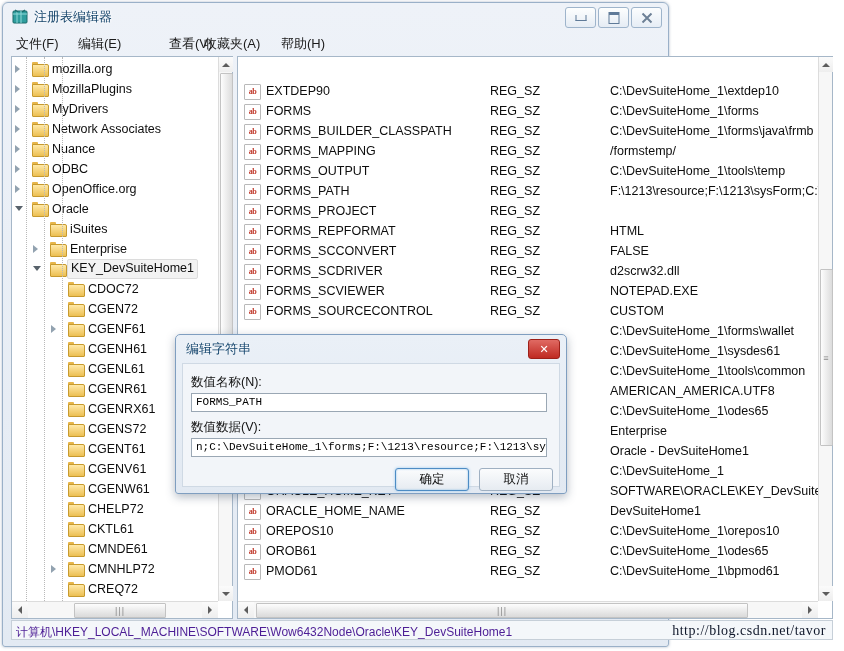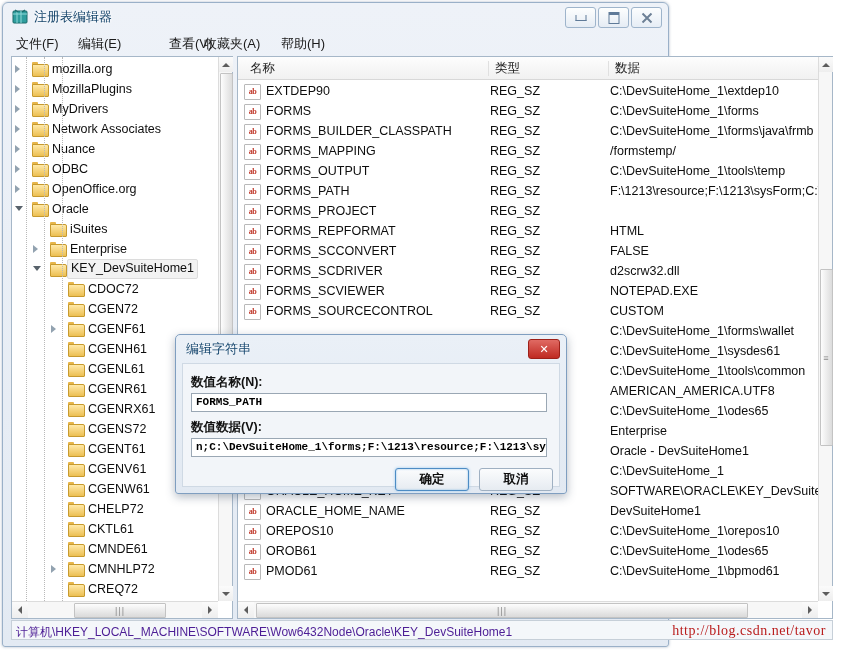--- a/index.html
+++ b/index.html
@@ -87,36 +87,36 @@
   .arrow.a-right{border-top:4px solid transparent;border-bottom:4px solid transparent;border-left:4px solid #5c5c5c;}
   .thumb{position:absolute;background:linear-gradient(90deg,#fdfdfd,#dcdcdc);
          border:1px solid #c3c3c3;border-radius:1px;}
   .thumb.h{background:linear-gradient(#fdfdfd,#dadada);}
   .grip{position:absolute;left:50%;top:50%;transform:translate(-50%,-50%);
         color:#8a8a8a;font-size:9px;letter-spacing:1px;line-height:1;}
   
   .statusbar{position:absolute;left:8px;bottom:6px;width:822px;height:20px;
      border:1px solid #c6cfd8;background:#f4f7fa;box-sizing:border-box;}
   .statustext{position:absolute;left:4px;top:3px;font-size:12px;color:#4c1d95;white-space:nowrap;}
-  .watermark{position:absolute;right:6px;top:2px;font-size:14px;color:#b91c1c;
+  .watermark{position:absolute;right:6px;top:2px;font-size:14px;color:#0f172a;
      font-family:"Liberation Serif",serif;letter-spacing:.5px;white-space:nowrap;}
   
   .dialog{position:absolute;left:172px;top:331px;width:392px;height:160px;
      background:linear-gradient(#eaf0f7,#e2e9f2);
      border:1px solid #7f9ec0;border-radius:5px 5px 3px 3px;
      box-shadow:0 3px 10px rgba(40,60,85,.35);box-sizing:border-box;}
   .dlg-title{position:absolute;left:0;top:0;width:100%;height:26px;}
   .dlg-title .t{position:absolute;left:10px;top:5px;font-size:13px;color:#14456d;
      text-shadow:0 0 3px #fff;}
   .dlg-close{position:absolute;right:6px;top:4px;width:30px;height:18px;border-radius:3px;
      background:linear-gradient(#e06a63,#bf2a22);border:1px solid #9d2019;}
   .dlg-close i{position:absolute;left:50%;top:50%;transform:translate(-50%,-50%);
      font-style:normal;color:#fff;font-size:11px;font-weight:bold;line-height:1;}
   .dlg-body{position:absolute;left:6px;top:28px;right:6px;bottom:6px;
-     background:#f2f5f9;border:1px solid #cfd9e4;box-sizing:border-box;font-weight:bold;}
+     background:#f2f5f9;border:1px solid #cfd9e4;box-sizing:border-box;}
   .dlg-label{position:absolute;left:8px;font-size:12.5px;color:#111;}
   .dlg-input{position:absolute;left:8px;height:19px;background:#fff;
      border:1px solid #9aa7b4;box-sizing:border-box;
      font-family:"Liberation Mono","DejaVu Sans Mono",monospace;
      font-size:11px;color:#000;padding:2px 0 0 4px;white-space:nowrap;overflow:hidden;}
   .dlg-btn{position:absolute;width:74px;height:23px;border-radius:3px;
      background:linear-gradient(#fbfcfd,#e6ebf1);border:1px solid #9fb0c2;
      font-size:12.5px;color:#0c0c0c;text-align:center;line-height:21px;box-sizing:border-box;}
   .dlg-btn.primary{border:1px solid #4d8cc4;box-shadow:0 0 2px #7fb6e4 inset,0 0 3px #9ccaf0;}
 </style>
@@ -383,25 +383,20 @@
         <div class="thumb h" style="left:62px;top:1px;height:13px;width:90px;">
           <span class="grip">|||</span>
         </div>
         <div class="sbtn right">
             <span class="arrow a-right"></span>
           </div>
       </div>
     </div>
 
     <div class="pane pane-right">
-      <div class="colhdr" id="colhdr">
-          <div class="ch first" style="left: 6px;">名称</div>
-          <div class="ch" style="left: 250px;">类型</div>
-          <div class="ch" style="left: 370px;">数据</div>
-        </div>
       <div class="listwrap" id="listwrap">
           <div class="lrow" style="top: 2px;">
             <span class="abicon">ab</span>
             <span class="nm">EXTDEP90</span>
             <span class="ty">REG_SZ</span>
             <span class="dt">C:\DevSuiteHome_1\extdep10</span>
           </div>
           <div class="lrow" style="top: 22px;">
             <span class="abicon">ab</span>
             <span class="nm">FORMS</span>

